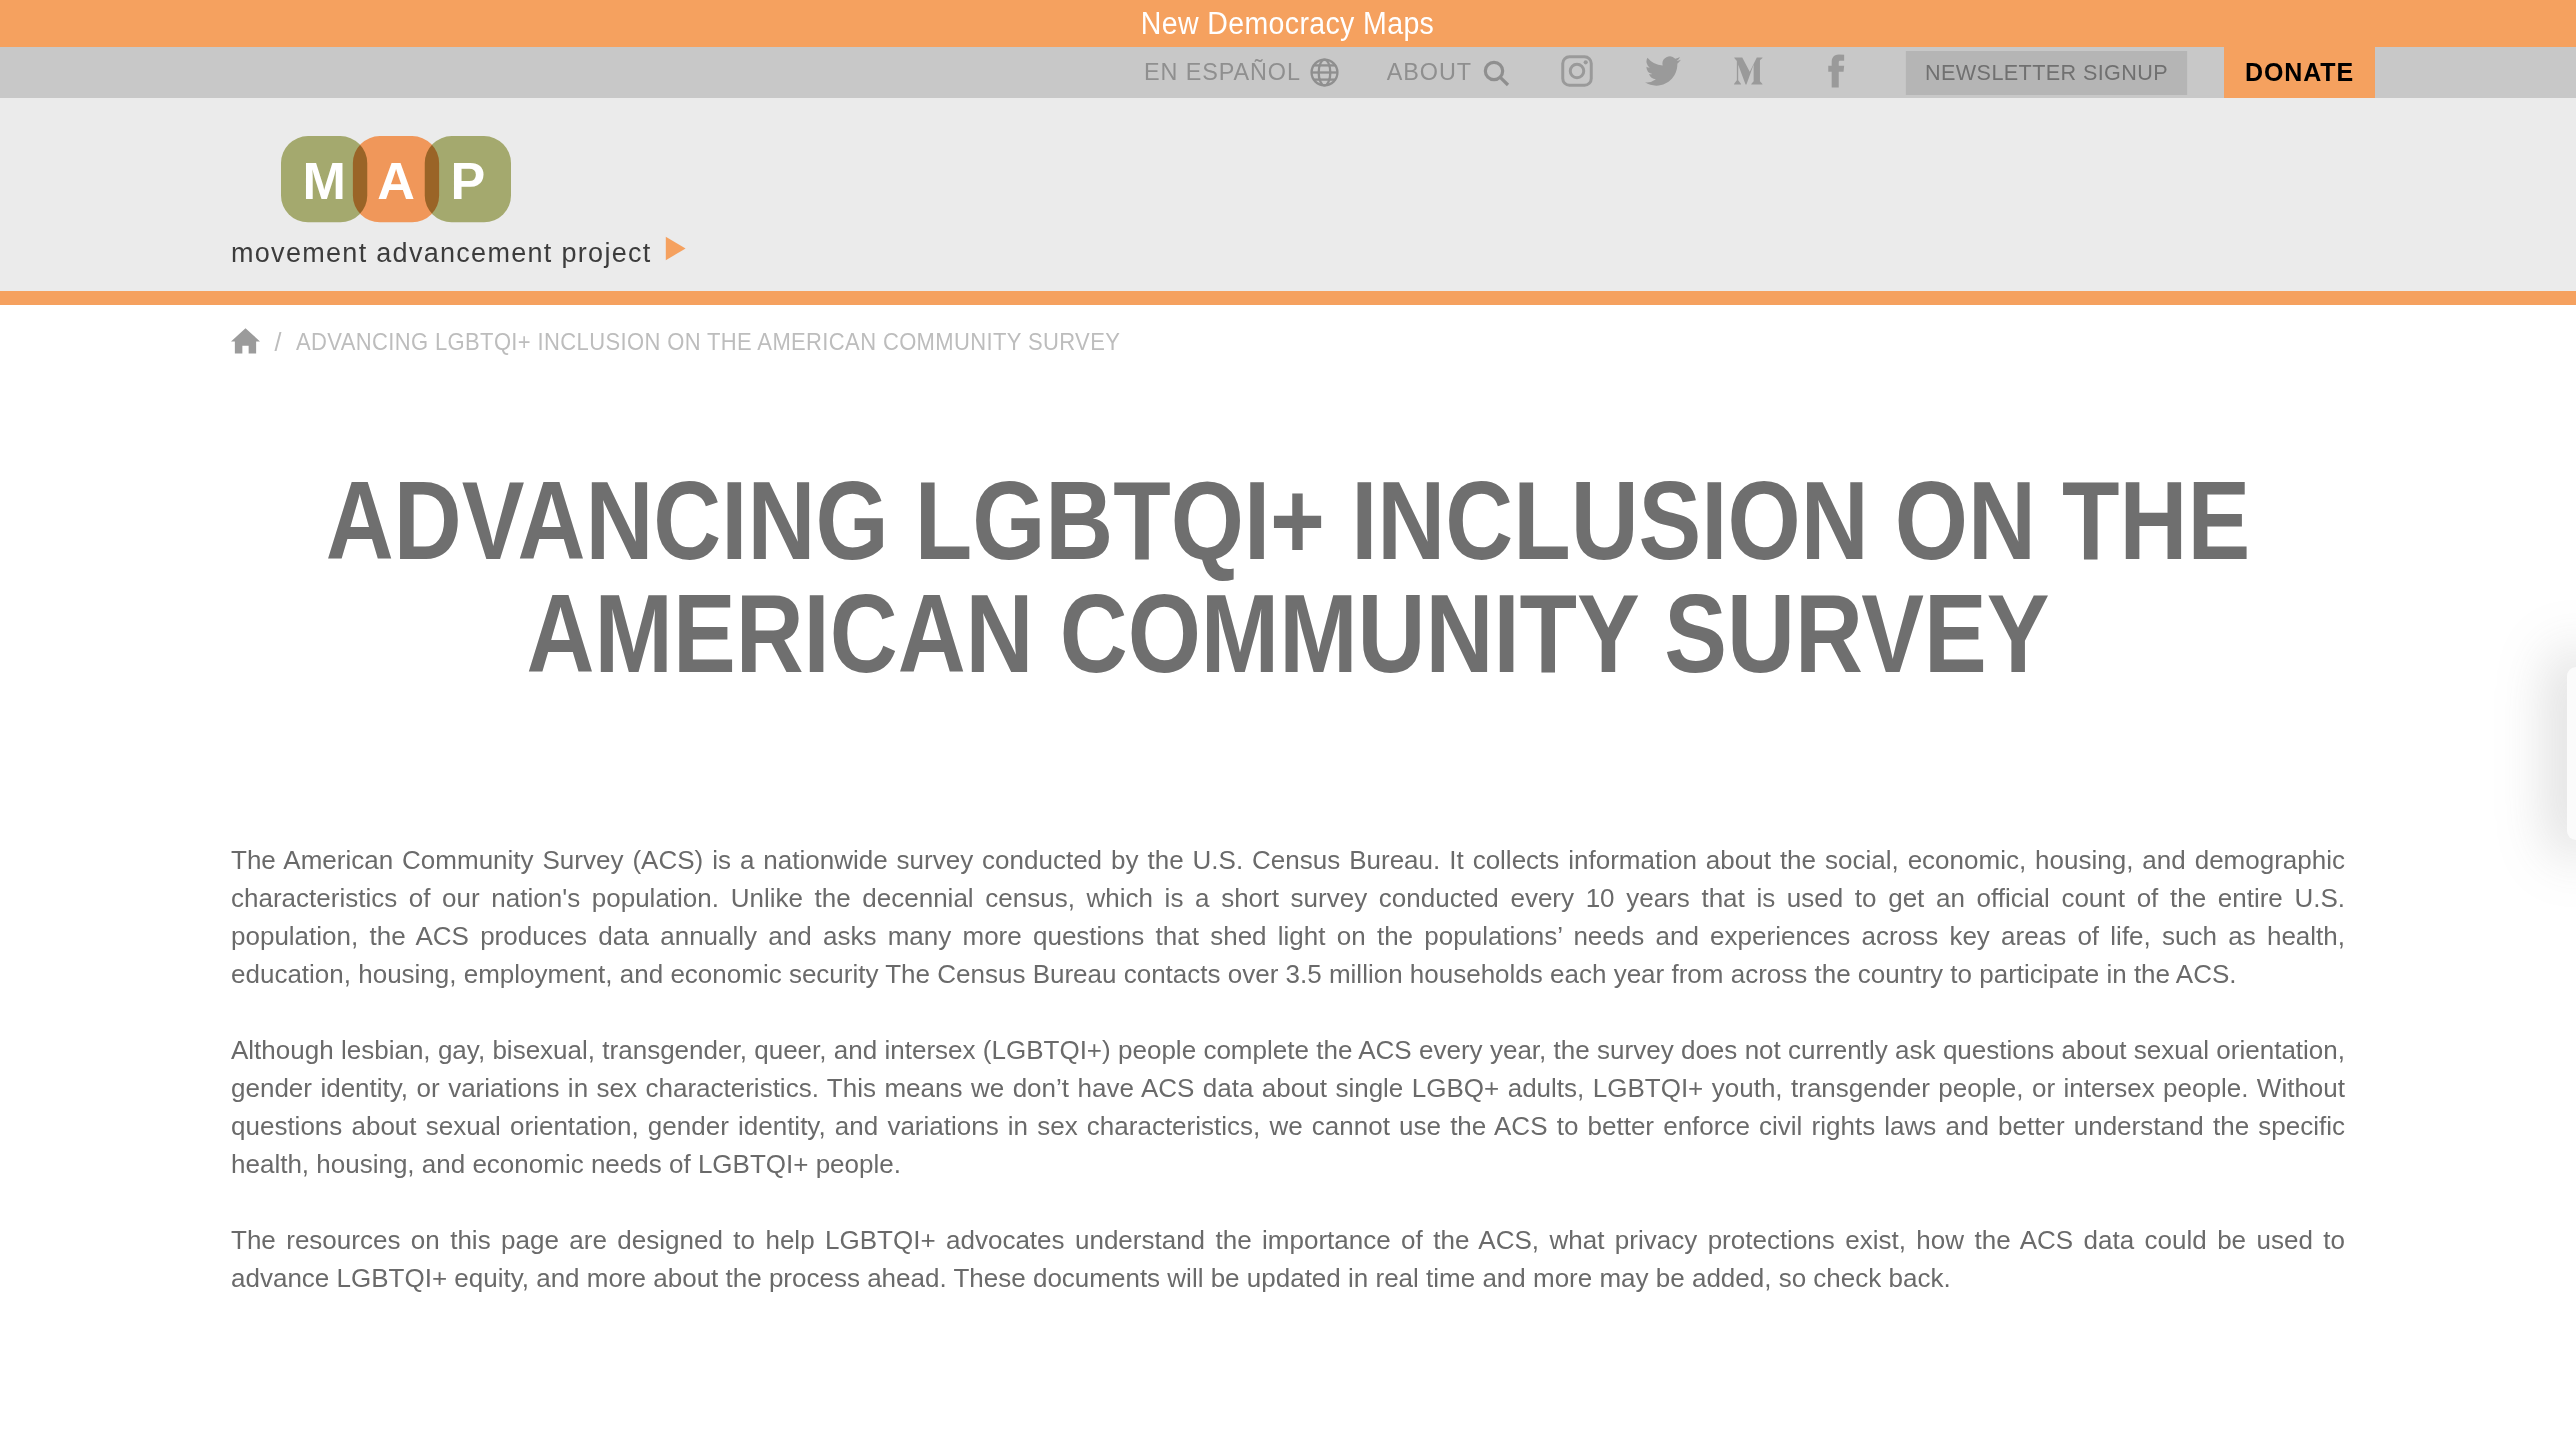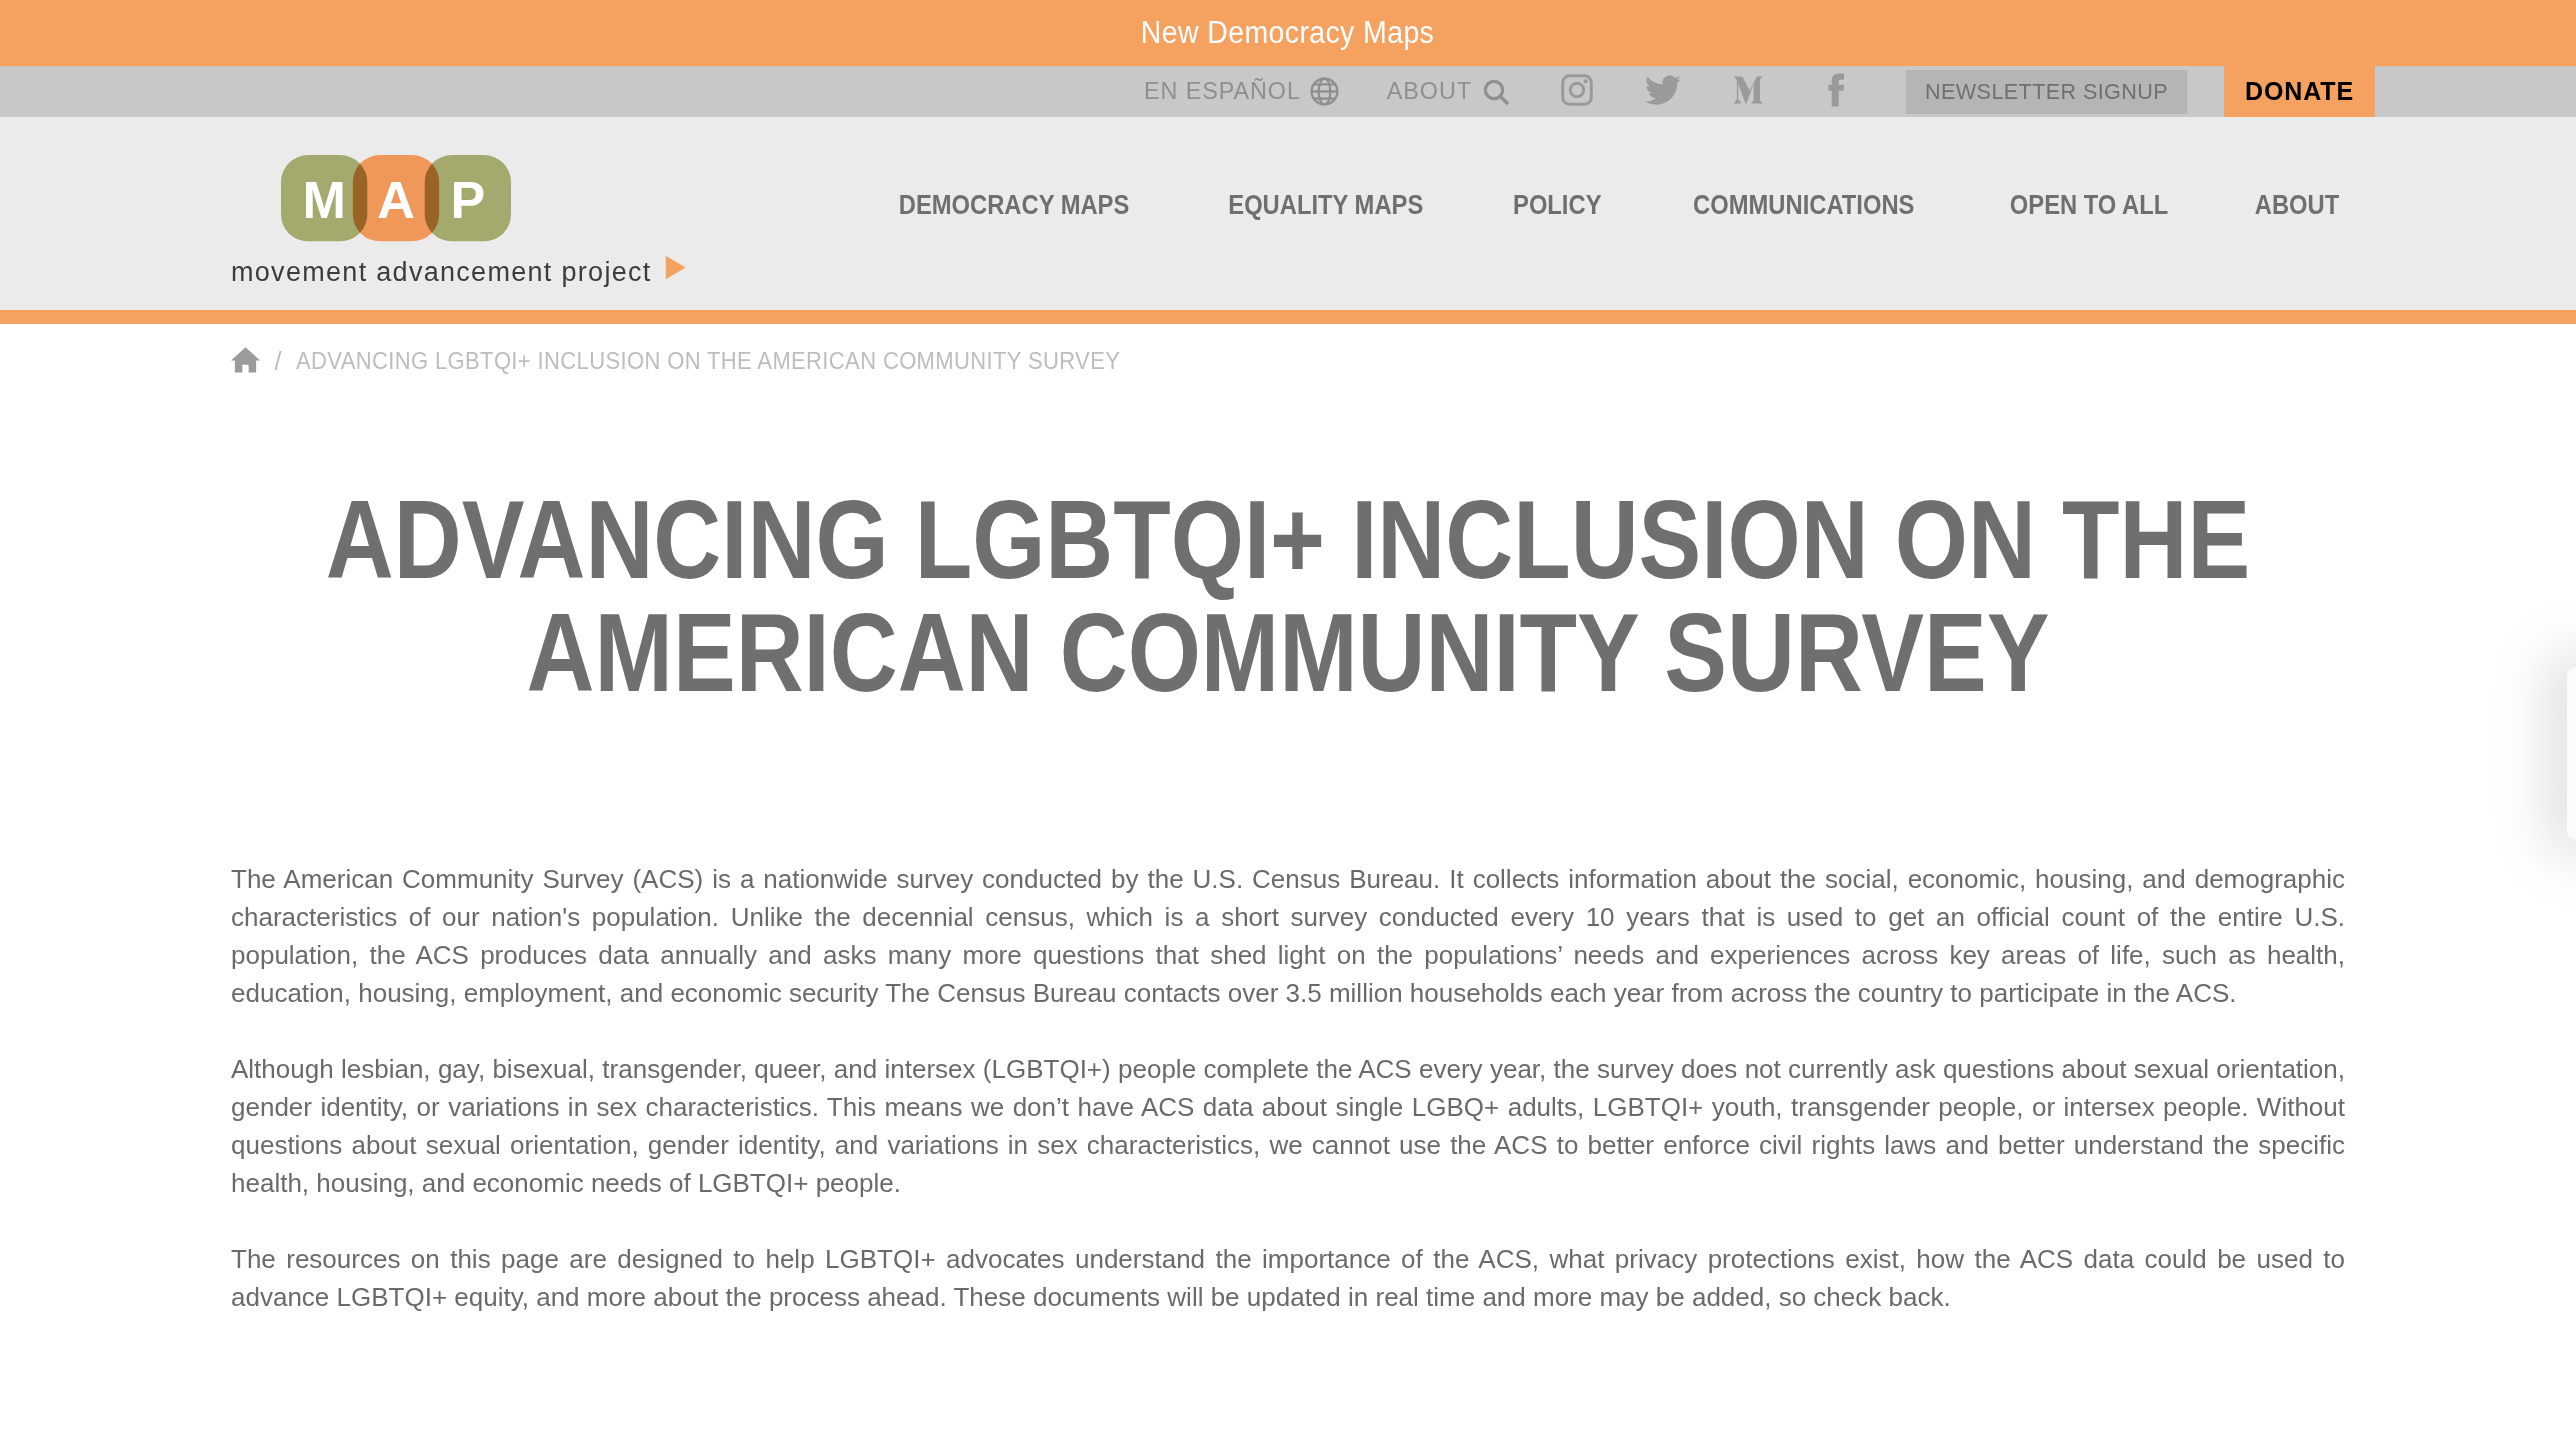--- a/index.html
+++ b/index.html
@@ -1,20 +1,20 @@
 <!DOCTYPE html>
 <html style="font-size:14.4px"><head>
 <meta charset="utf-8">
 <style>
   * { margin: 0; padding: 0; box-sizing: border-box; }
   html, body { width: 2576px; height: 1446px; overflow: hidden; background: #ffffff;
     font-family: "Liberation Sans", sans-serif; }
 
   
-  .top-banner { height: 66px; background: #F5A15F; display: flex; align-items: center; justify-content: center; }
+  .top-banner { height: 47px; background: #F5A15F; display: flex; align-items: center; justify-content: center; }
   .top-banner a { color: #ffffff; font-size: 31px; font-weight: 400; letter-spacing: 0.4px; text-decoration: none; transform: scaleX(0.92); }
 
   
   .utility-bar { height: 51px; background: #C8C8C8; display: flex; align-items: center; justify-content: flex-end; padding-right: 201px; gap: 47px; }
   .util-link { display: flex; align-items: center; gap: 8px; color: #8F8F8F; font-size: 23.4px; letter-spacing: 0.9px; cursor: pointer; }
   .util-link svg { display: block; }
   .social-row { display: flex; align-items: center; gap: 50px; }
   .social-link { display: flex; align-items: center; cursor: pointer; }
   .newsletter-btn { background: #B5B5B5; color: #707070; border: none; font-size: 22.5px; letter-spacing: 0.4px;
     padding: 9px 20px; font-family: inherit; cursor: pointer; transform: scaleX(0.96); }
@@ -130,28 +130,20 @@
       </div>
       <div class="logo-wordmark">
         <span>movement advancement project</span>
         <span>
           <svg width="23.4" height="27" viewBox="0 0 26 30">
               <polygon points="2,2 24,15 2,28" fill="#F5A15F"></polygon>
             </svg>
         </span>
       </div>
     </div>
-    <nav class="main-nav">
-      <a class="nav-item">DEMOCRACY MAPS</a>
-      <a class="nav-item">EQUALITY MAPS</a>
-      <a class="nav-item">POLICY</a>
-      <a class="nav-item">COMMUNICATIONS</a>
-      <a class="nav-item">OPEN TO ALL</a>
-      <a class="nav-item">ABOUT</a>
-    </nav>
   </div>
 </div>
 <div class="accent-bar"></div>
 
 <div class="breadcrumb">
   <span>
     <svg width="29" height="27" viewBox="0 0 24 22" fill="#9B9B9B">
       <path d="M12 0 L0 11 h3.2 v10 h6.2 v-6.5 h5.2 V21 h6.2 V11 H24 Z"></path>
     </svg>
   </span>

